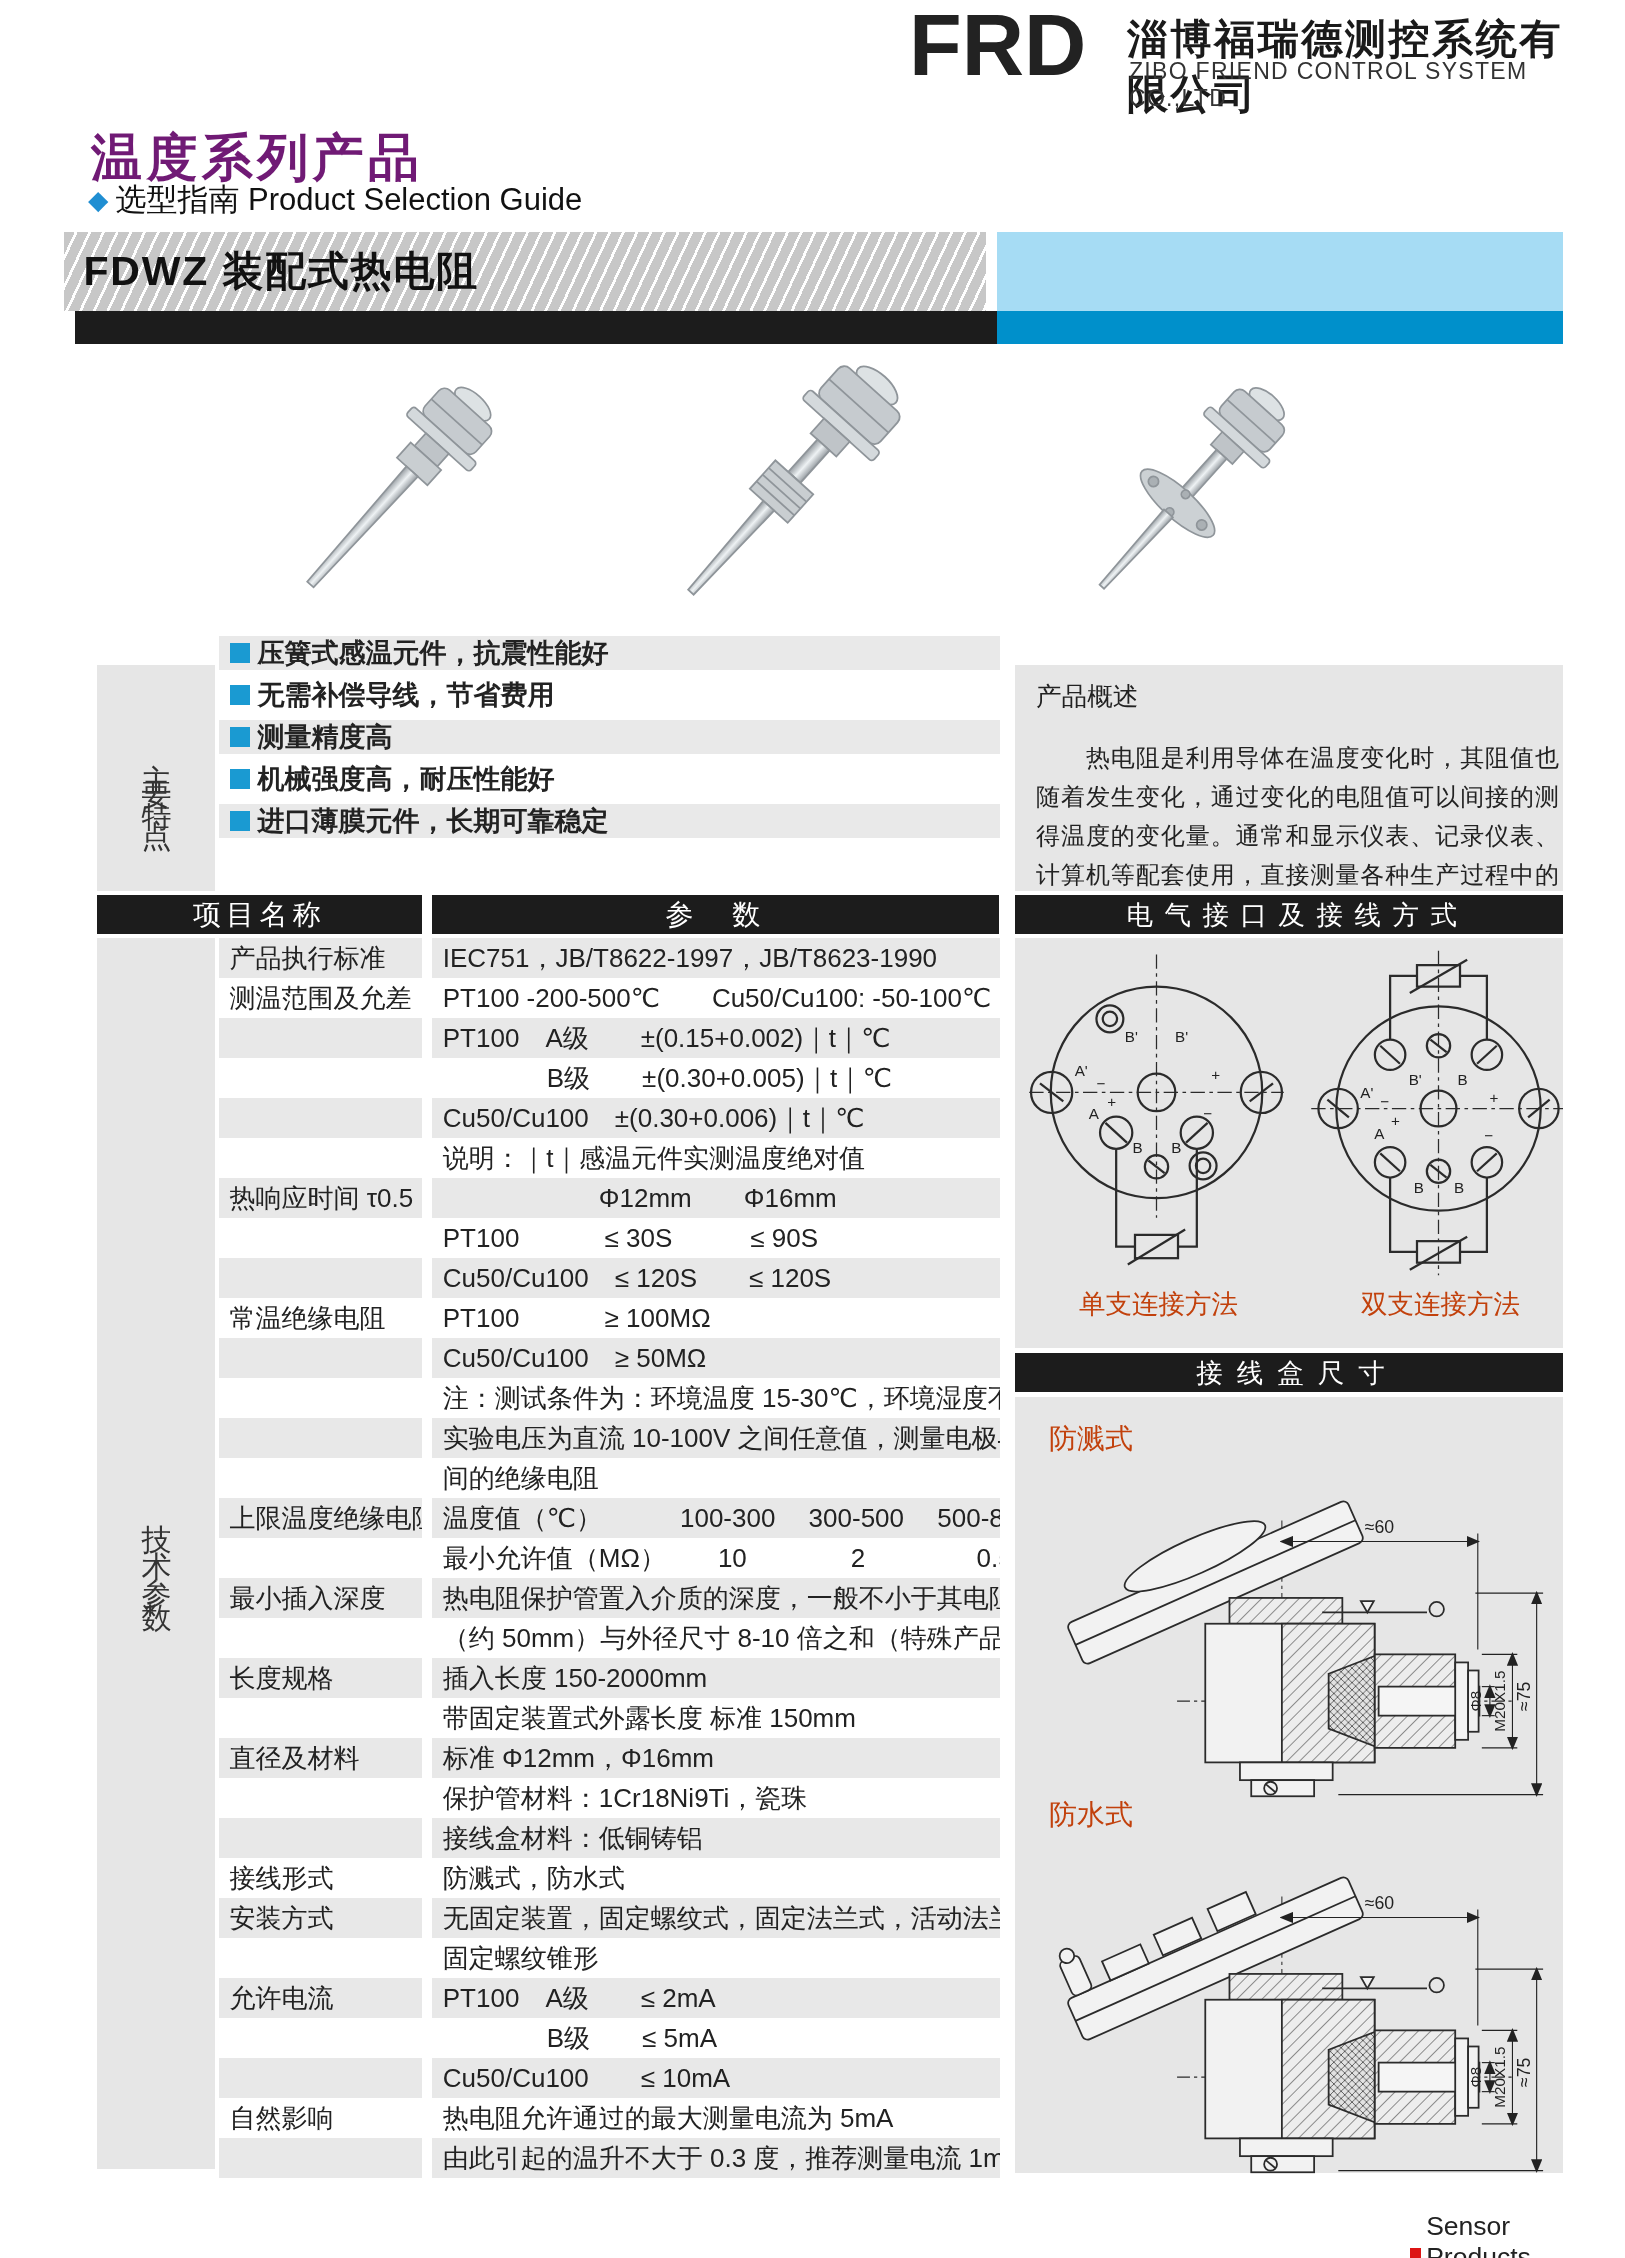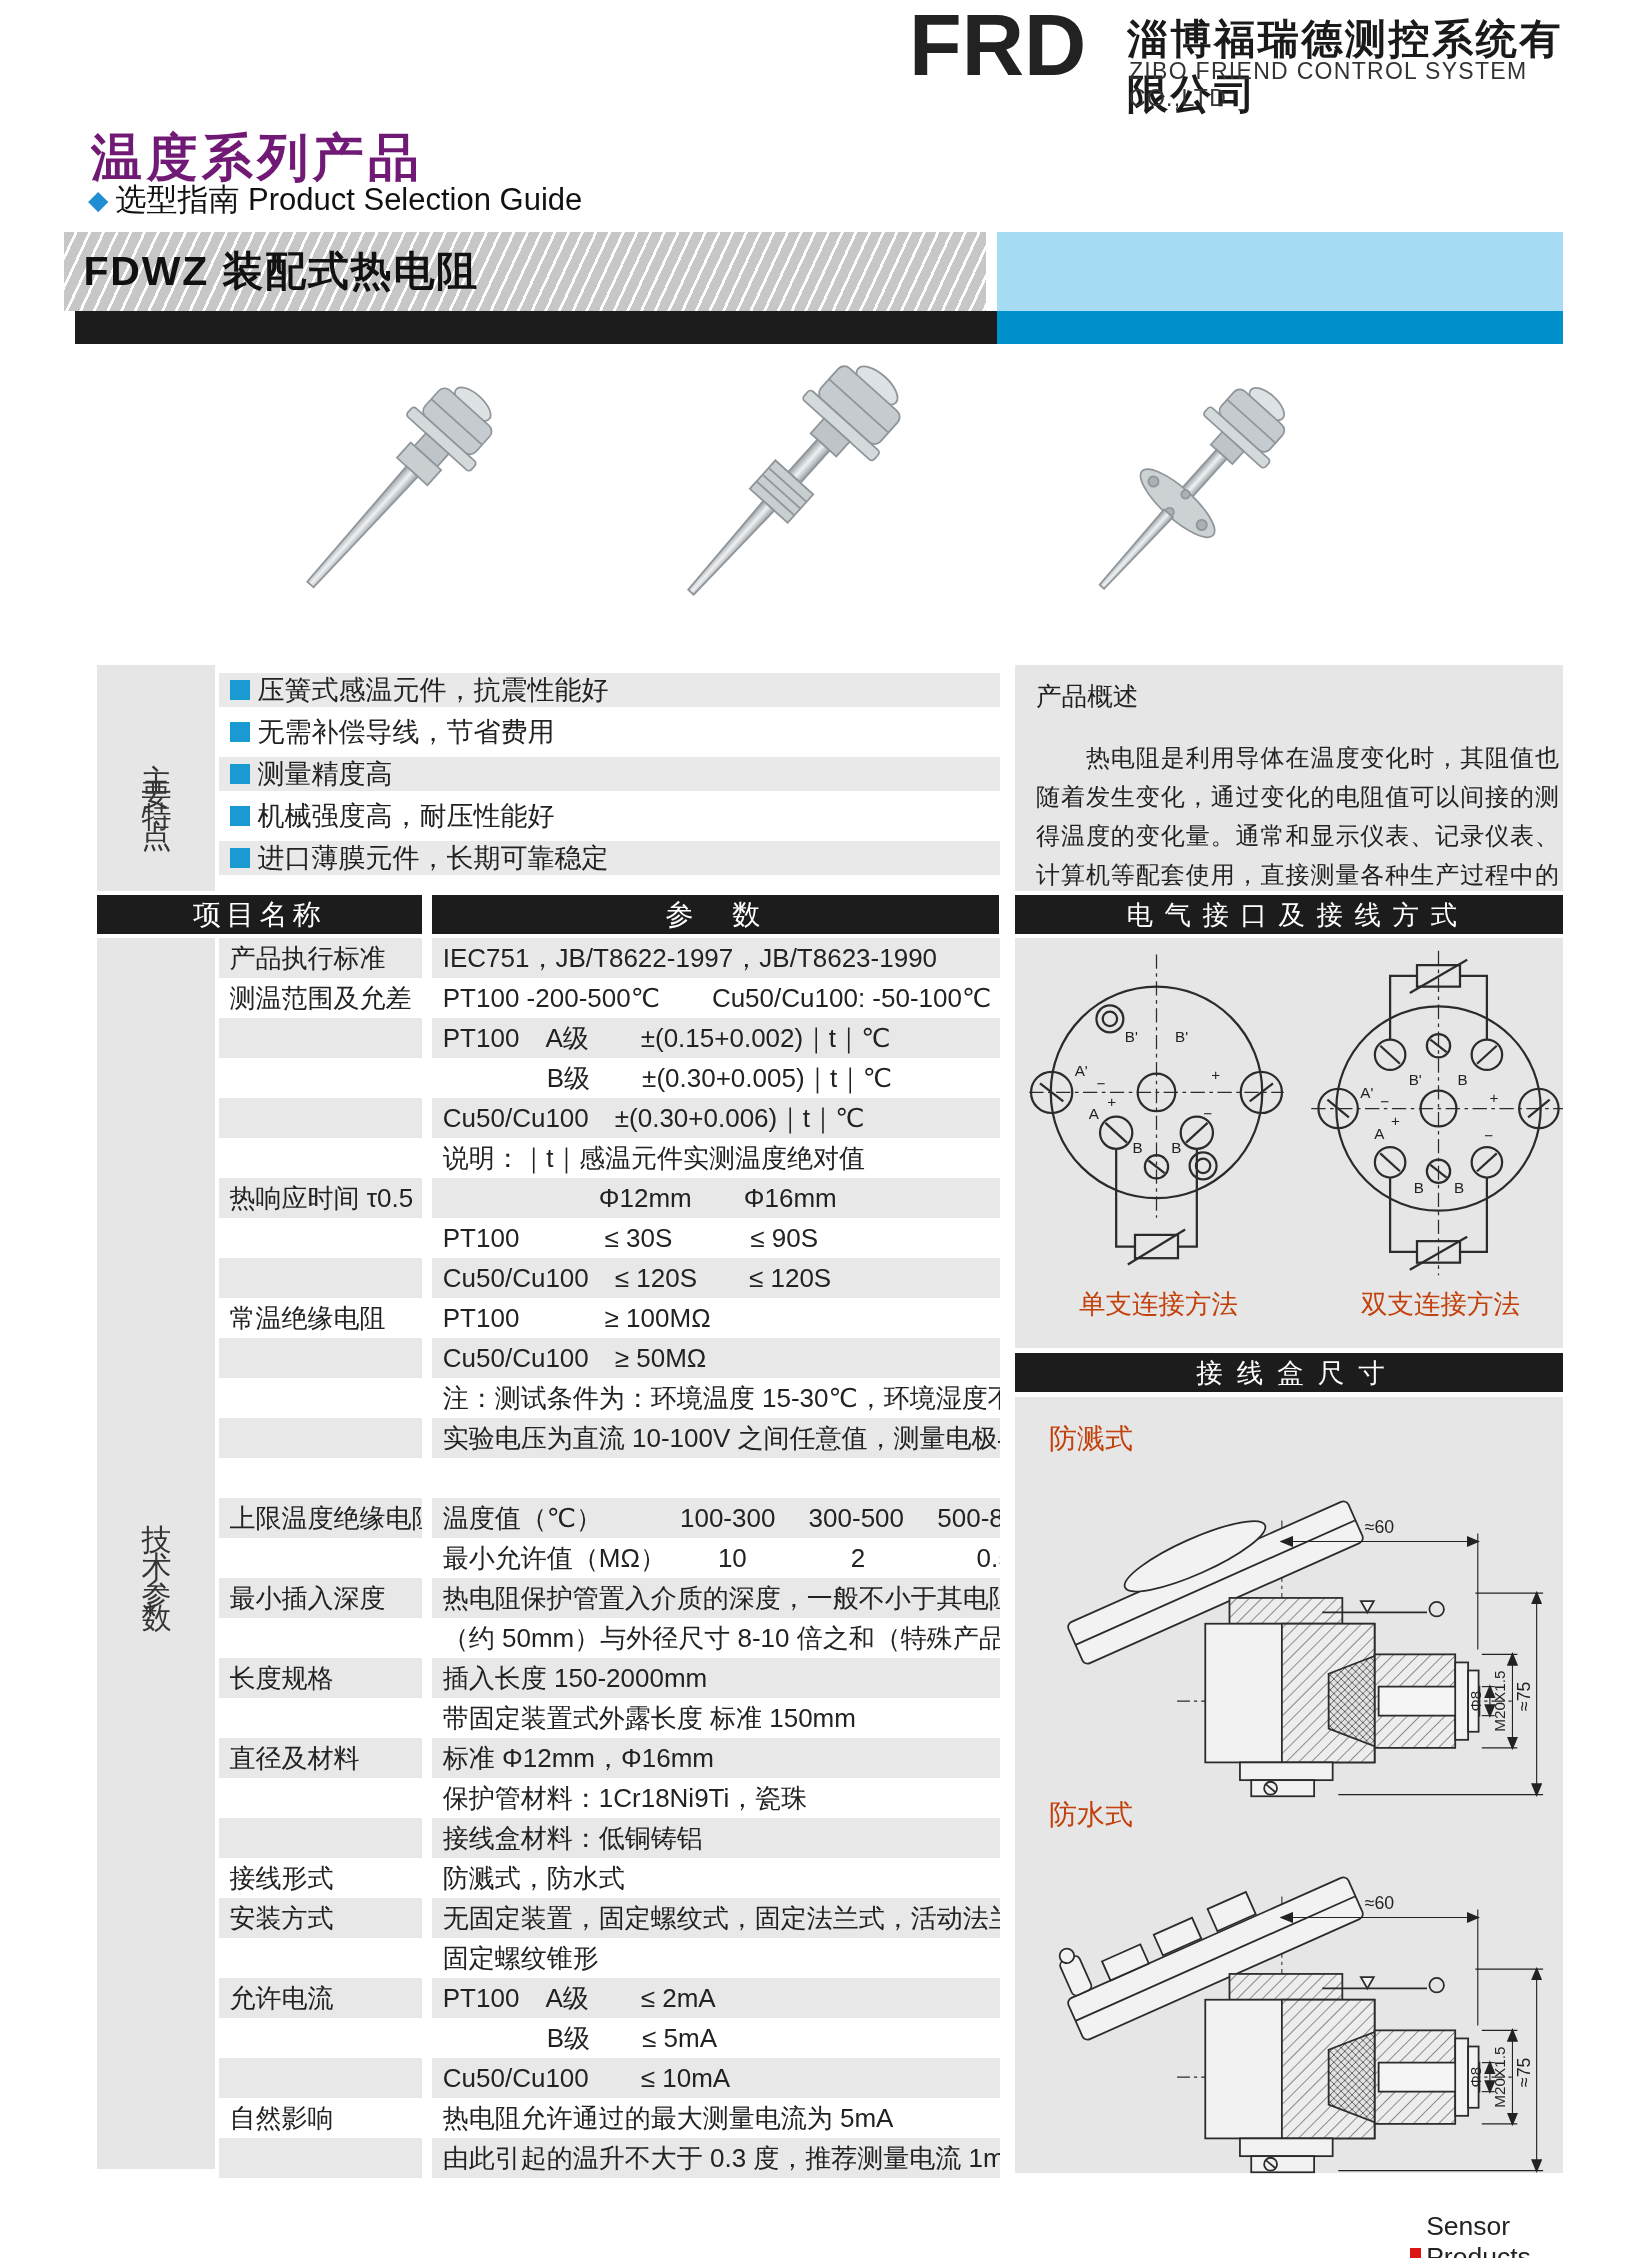--- a/index.html
+++ b/index.html
@@ -18,21 +18,21 @@
      background:repeating-linear-gradient(115deg,#c7c7c7 0 9.7px,#ffffff 9.7px 12.4px);
      display:flex;align-items:center;}
   #banner-text{margin-left:19.4px;font-size:41px;font-weight:bold;color:#111;letter-spacing:1.8px;}
   #banner-blue{left:997px;top:232px;width:581px;height:79px;background:#a6dcf4;}
   #banner-black{left:75px;top:311px;width:922px;height:33px;background:#1c1c1c;}
   #banner-blue2{left:997px;top:311px;width:581px;height:33px;background:#0090cb;}
   
   .side-label{width:118px;background:#e6e6e6;display:flex;align-items:center;justify-content:center;}
   .vtext{writing-mode:vertical-rl;font-size:30px;letter-spacing:19.4px;color:#333;}
   #feat-label{left:97px;top:665px;height:226px;}
-  #feat-rows{left:219px;top:673px;width:781px;}
+  #feat-rows{left:219px;top:636px;width:781px;font-weight:bold;}
   .feat-row{height:34px;margin-bottom:8px;display:flex;align-items:center;padding-left:10.6px;font-size:27px;}
   .feat-row.band{background:#e9e9e9;}
   .bullet{width:20px;height:20px;background:#1a9ad2;margin-right:8px;flex:0 0 auto;}
   
   #overview{left:1015px;top:665px;width:565px;height:226px;background:#e6e6e6;box-sizing:border-box;padding:14px 21px;}
   #overview .ttl{font-size:25.6px;margin-bottom:24px;}
   #overview .body{font-size:24px;line-height:39px;text-align:justify;color:#222;}
   
   .hbar{height:39px;background:#1c1c1c;color:#fff;display:flex;align-items:center;justify-content:center;font-size:28px;}
   #hbar-item{left:97px;top:895px;width:325px;letter-spacing:5.3px;}
@@ -245,20 +245,21 @@
     <div class="trow">
         <span class="tcell c-item"></span>
         <span class="tcell c-param">注：测试条件为：环境温度 15-30℃，环境湿度不大于 80%，</span>
       </div>
     <div class="trow band">
         <span class="tcell c-item"></span>
         <span class="tcell c-param">实验电压为直流 10-100V 之间任意值，测量电极与外套管之</span>
       </div>
     <div class="trow">
         <span class="tcell c-item"></span>
+        <span class="tcell c-param">间的绝缘电阻</span>
       </div>
     <div class="trow band">
         <span class="tcell c-item">上限温度绝缘电阻</span>
         <span class="tcell c-param">温度值（℃）　　　100-300　 300-500　 500-800</span>
       </div>
     <div class="trow">
         <span class="tcell c-item"></span>
         <span class="tcell c-param">最小允许值（MΩ）　　10　　　　2　　　　 0.5</span>
       </div>
     <div class="trow band">

